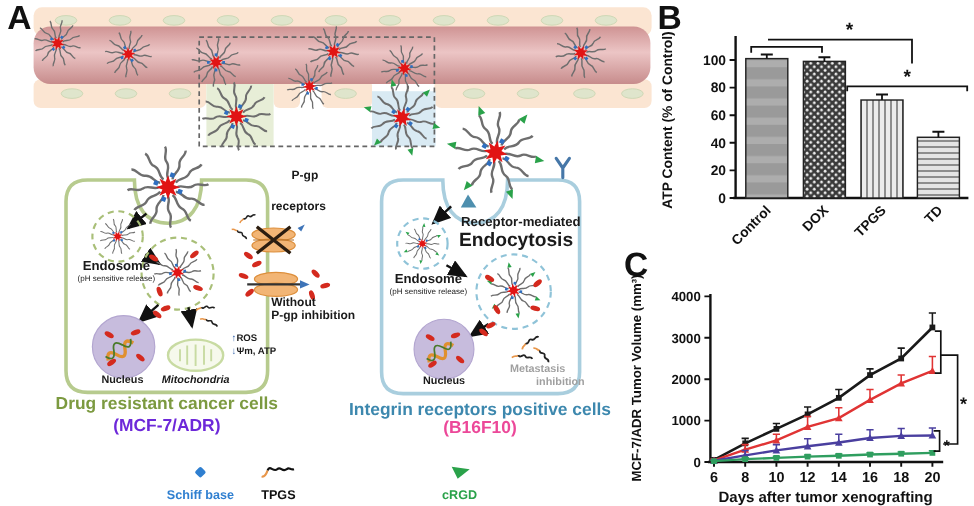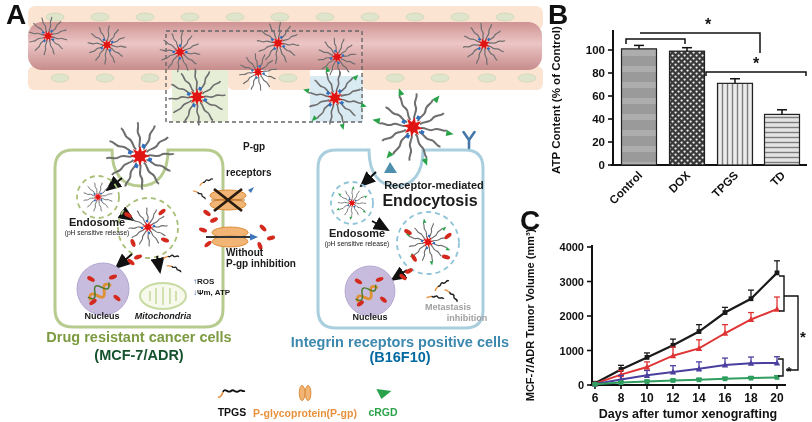--- a/index.html
+++ b/index.html
@@ -209,45 +209,44 @@
   <div class="lbl small-bold" style="left:226px;top:248px;">Without</div>
   <div class="lbl small-bold" style="left:226px;top:259px;">P-gp inhibition</div>
 
   <div class="lbl ctr" style="left:97px;top:217px;font-size:11px;font-weight:bold;">Endosome</div>
   <div class="lbl ctr tiny" style="left:97px;top:229px;">(pH sensitive release)</div>
   <div class="lbl ctr organ" style="left:102px;top:312px;">Nucleus</div>
   <div class="lbl ctr organ" style="left:163px;top:312px;font-style:italic;">Mitochondria</div>
   <div class="lbl ros-line" style="left:193px;top:278px;"><span class="arrow">↑</span><span>ROS</span></div>
   <div class="lbl ros-line" style="left:193px;top:289px;"><span class="arrow">↓</span><span>Ψm, ATP</span></div>
   <div class="lbl ctr cell-title" style="left: 139px; top: 330px; color: rgb(124, 154, 64);">Drug resistant cancer cells</div>
-  <div class="lbl ctr cell-title" style="left: 139px; top: 348px; color: #14532d;">(MCF-7/ADR)</div>
+  <div class="lbl ctr cell-title" style="left: 139px; top: 348px; color: #6d28d9;">(MCF-7/ADR)</div>
 
   <div class="lbl ctr" style="left:434px;top:180px;font-size:11px;font-weight:bold;">Receptor-mediated</div>
   <div class="lbl ctr" style="left:430px;top:193px;font-size:16px;font-weight:bold;">Endocytosis</div>
   <div class="lbl ctr" style="left:357px;top:228px;font-size:11px;font-weight:bold;">Endosome</div>
   <div class="lbl ctr tiny" style="left:357px;top:240px;">(pH sensitive release)</div>
   <div class="lbl ctr organ" style="left:370px;top:313px;">Nucleus</div>
   <div class="lbl ctr organ gray-note" style="left:448px;top:303px;">Metastasis</div>
   <div class="lbl ctr organ gray-note" style="left:448px;top:314px;margin-left:19px;">inhibition</div>
   <div class="lbl ctr cell-title" style="left: 400px; top: 335px; color: rgb(61, 136, 174);">Integrin receptors positive cells</div>
-  <div class="lbl ctr cell-title" style="left: 400px; top: 350px; color: #0369a1;">(B16F10)</div>
-
+  <div class="lbl ctr cell-title" style="left: 400px; top: 350px; color: #ec4899;">(B16F10)</div>
+
+  <div class="legend-item" style="left:167px;top:386px;">
+    <svg width="30" height="15" viewBox="0 0 30 15" style="position:static;">
+      <rect x="11.5" y="4" width="7" height="7" rx="1.5" fill="#2f7fd0" transform="rotate(45 15 7.5)"></rect>
+    </svg>
+    <span class="ltxt" style="color: rgb(47, 127, 208);">Schiff base</span>
+  </div>
   <div class="legend-item" style="left:232px;top:386px;">
     <svg width="34" height="15" viewBox="0 0 34 15" style="position:static;">
       <path d="M3,11 c2,1 4,-2 5,-5" stroke="#e8964a" stroke-width="1.8" fill="none"></path>
       <path d="M8,6 c2,-5 5,2 8,-1 c3,-3 4,3 8,0 c2,-2 3,1 6,0" stroke="#111" stroke-width="1.8" fill="none"></path>
     </svg>
     <span class="ltxt" style="color: rgb(17, 17, 17);">TPGS</span>
-  </div>
-  <div class="legend-item" style="left:305px;top:384px;">
-    <svg width="30" height="18" viewBox="0 0 30 18" style="position:static;">
-      <ellipse cx="12" cy="9" rx="2.8" ry="7.5" fill="#f2b575" stroke="#dd8f3c"></ellipse>
-      <ellipse cx="18" cy="9" rx="2.8" ry="7.5" fill="#f2b575" stroke="#dd8f3c"></ellipse>
-    </svg>
-    <span class="ltxt" style="color: rgb(232, 145, 60);">P-glycoprotein(P-gp)</span>
   </div>
   <div class="legend-item" style="left:383px;top:386px;">
     <svg width="26" height="15" viewBox="0 0 26 15" style="position:static;">
       <polygon points="6,3 21,5 11,13" fill="#2aa24a"></polygon>
     </svg>
     <span class="ltxt" style="color: rgb(42, 162, 74);">cRGD</span>
   </div>
 
   <div class="lbl panel-letter" style="left:548px;top:0px;">B</div>
   <svg id="bar-chart-svg" style="left:545px;top:0;" width="267" height="212" viewBox="0 0 267 212">

